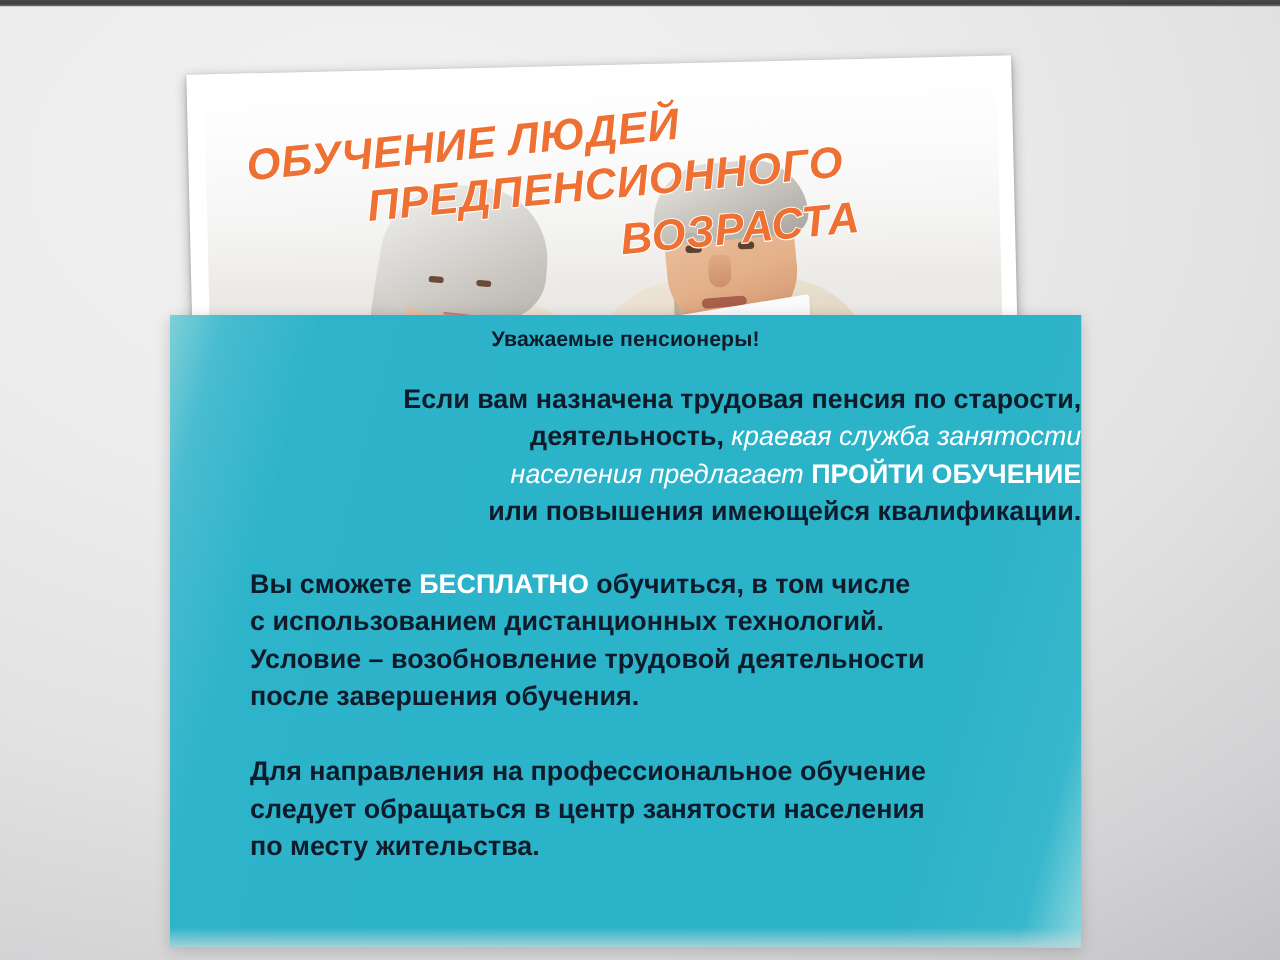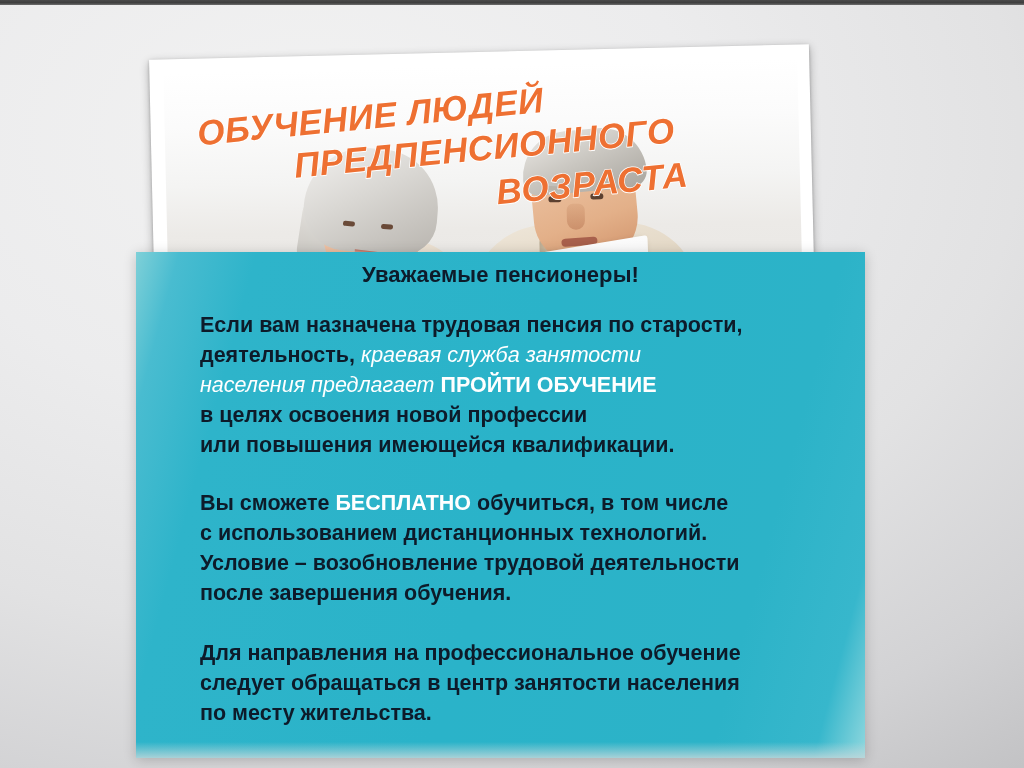--- a/index.html
+++ b/index.html
@@ -199,35 +199,35 @@
   #info-panel:after {
     content: "";
     position: absolute; left: 0; right: 0; bottom: 0; height: 16px;
     background: linear-gradient(180deg, rgba(42,179,201,0) 0%, rgba(190,215,218,0.85) 100%);
     pointer-events: none;
   }
 
   #panel-heading {
     text-align: center;
     color: #0d1b2a;
-    font-size: 22px;
+    font-size: 17px;
     font-weight: bold;
     padding-top: 10px;
     letter-spacing: .1px;
   }
 
   .para {
     color: #0d1b2a;
     font-size: 21.5px;
     font-weight: bold;
     line-height: 30px;
     padding: 0 0 0 64px;
     letter-spacing: 0;
   }
-  #para-1 { margin-top: 22px; }
+  #para-1 { margin-top: 22px; text-align: right; }
   #para-2 { margin-top: 28px; }
   #para-3 { margin-top: 30px; }
 
   .ital-white {
     color: #ffffff;
     font-style: italic;
     font-weight: normal;
   }
   .caps-white {
     color: #ffffff;
@@ -283,21 +283,20 @@
     </div>
   </div>
 
   <div id="info-panel">
     <div id="panel-heading">Уважаемые пенсионеры!</div>
     <div id="paragraphs">
         <div class="para" id="para-1">
           <span class="line"><span>Если вам назначена трудовая пенсия по старости,</span></span>
           <span class="line"><span>деятельность, </span><span class="ital-white">краевая служба занятости</span></span>
           <span class="line"><span class="ital-white">населения предлагает </span><span class="caps-white">ПРОЙТИ ОБУЧЕНИЕ</span></span>
-          <span class="line"><span>в целях освоения новой профессии</span></span>
           <span class="line"><span>или повышения имеющейся квалификации.</span></span>
         </div>
         <div class="para" id="para-2">
           <span class="line"><span>Вы сможете </span><span class="caps-white">БЕСПЛАТНО</span><span> обучиться, в том числе</span></span>
           <span class="line"><span>с использованием дистанционных технологий.</span></span>
           <span class="line"><span>Условие – возобновление трудовой деятельности</span></span>
           <span class="line"><span>после завершения обучения.</span></span>
         </div>
         <div class="para" id="para-3">
           <span class="line"><span>Для направления на профессиональное обучение</span></span>

